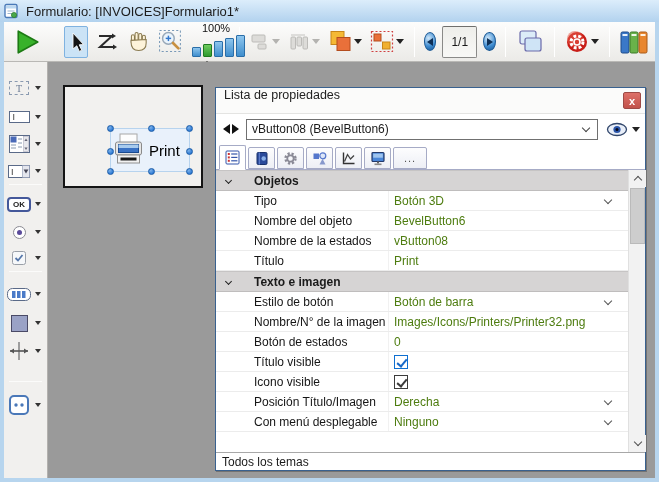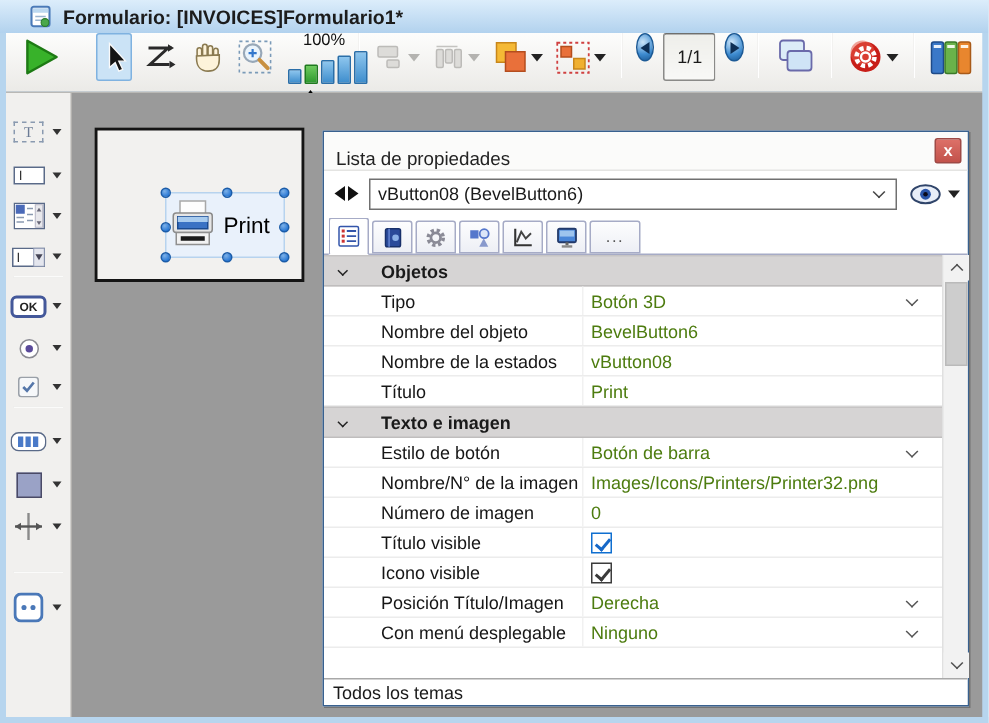--- a/index.html
+++ b/index.html
@@ -7,29 +7,29 @@
   body {
     font-family:"Liberation Sans", sans-serif;
     background:#b7d5ee;
     position:relative;
     color:#1a1a1a;
   }
   
   .titlebar {
     position:absolute; left:0; top:0; width:659px; height:22px;
     background:linear-gradient(#dcedfb, #b2d2ee);
-    display:flex; align-items:center; gap:7px; padding-left:20px;font-weight:bold;
+    display:flex; align-items:center; gap:7px; padding-left:4px;
   }
   .titlebar .title { font-size:13px; color:#1c1c1c; }
   
   .toolbar {
     position:absolute; left:4px; top:22px; width:651px; height:40px;
     background:linear-gradient(#fdfdfc, #ebeae7);
     border-bottom:1px solid #b9b8b5;
-    display:flex; align-items:flex-start; gap:6px; padding:0 6px;
+    display:flex; align-items:center; gap:6px; padding:0 6px;
   }
   .tbtn { display:flex; align-items:center; justify-content:center;
           width:32px; height:32px; border:1px solid transparent; border-radius:2px; }
   .tbtn.selected { background:#cbe3f6; border-color:#7fb2e0; }
   .vsep { width:1px; height:30px; background:#cfceca; border-right:1px solid #ffffff; margin:0 3px; }
   .dd-arrow { width:0; height:0; border-left:4px solid transparent; border-right:4px solid transparent;
               border-top:5px solid #222; margin-left:2px; }
   .dd-arrow.gray { border-top-color:#b4b3b0; }
   .zoomwidget { position:relative; width:64px; height:38px; }
   .zoomwidget .zlabel { position:absolute; top:-1px; left:12px; font-size:11px; color:#111; }
@@ -67,21 +67,21 @@
                background:#e9f1fb; border:1px solid #b7d3ee; display:flex; align-items:center; }
   .selbutton .btext { font-size:15px; color:#000; margin-left:2px; }
   .handle { position:absolute; width:7px; height:7px; border-radius:50%;
             background:radial-gradient(circle at 35% 30%, #7db1e8, #2f7cd6 70%); border:1px solid #1b5ca8; }
   
   .panel {
     position:absolute; left:215px; top:87px; width:431px; height:384px;
     background:#ffffff; border:1px solid #39618f; box-shadow:1px 1px 0 rgba(0,0,0,0.25);
   }
   .ptitle { position:absolute; left:0; top:0; width:429px; height:26px; background:#fbfbfa;
-            border-bottom:1px solid #e4e4e2; display:flex; align-items:flex-end; }
+            border-bottom:1px solid #e4e4e2; display:flex; align-items:flex-start; }
   .ptitle .ptext { font-size:12.5px; margin-left:8px; color:#222; }
   .closebtn { position:absolute; right:4px; top:4px; width:18px; height:17px;
               background:linear-gradient(#dd7068,#c2524b); border:1px solid #9e4a46; border-radius:2px;
               color:#fff; font-size:11px; font-weight:bold; display:flex; align-items:center; justify-content:center; }
   .selrow { position:absolute; left:0; top:26px; width:429px; height:30px; background:#fff;
             display:flex; align-items:center; }
   .objnav { display:flex; gap:2px; margin-left:7px; }
   .tri-left  { width:0;height:0;border-top:5px solid transparent;border-bottom:5px solid transparent;border-right:7px solid #111; }
   .tri-right { width:0;height:0;border-top:5px solid transparent;border-bottom:5px solid transparent;border-left:7px solid #111; }
   .objcombo { position:relative; margin-left:7px; width:352px; height:21px; background:#fff;
@@ -511,21 +511,21 @@
         <span class="pvalue">Botón de barra</span>
         <span class="row-chev"></span>
       </div>
       <div class="prow">
         <span class="colline"></span>
         <span class="plabel">Nombre/N° de la imagen</span>
         <span class="pvalue">Images/Icons/Printers/Printer32.png</span>
       </div>
       <div class="prow">
         <span class="colline"></span>
-        <span class="plabel">Número de imagen</span>
+        <span class="plabel">Botón de estados</span>
         <span class="pvalue">0</span>
       </div>
       <div class="prow">
         <span class="colline"></span>
         <span class="plabel">Título visible</span>
         <span class="pcheck focused"></span>
       </div>
       <div class="prow">
         <span class="colline"></span>
         <span class="plabel">Icono visible</span>

